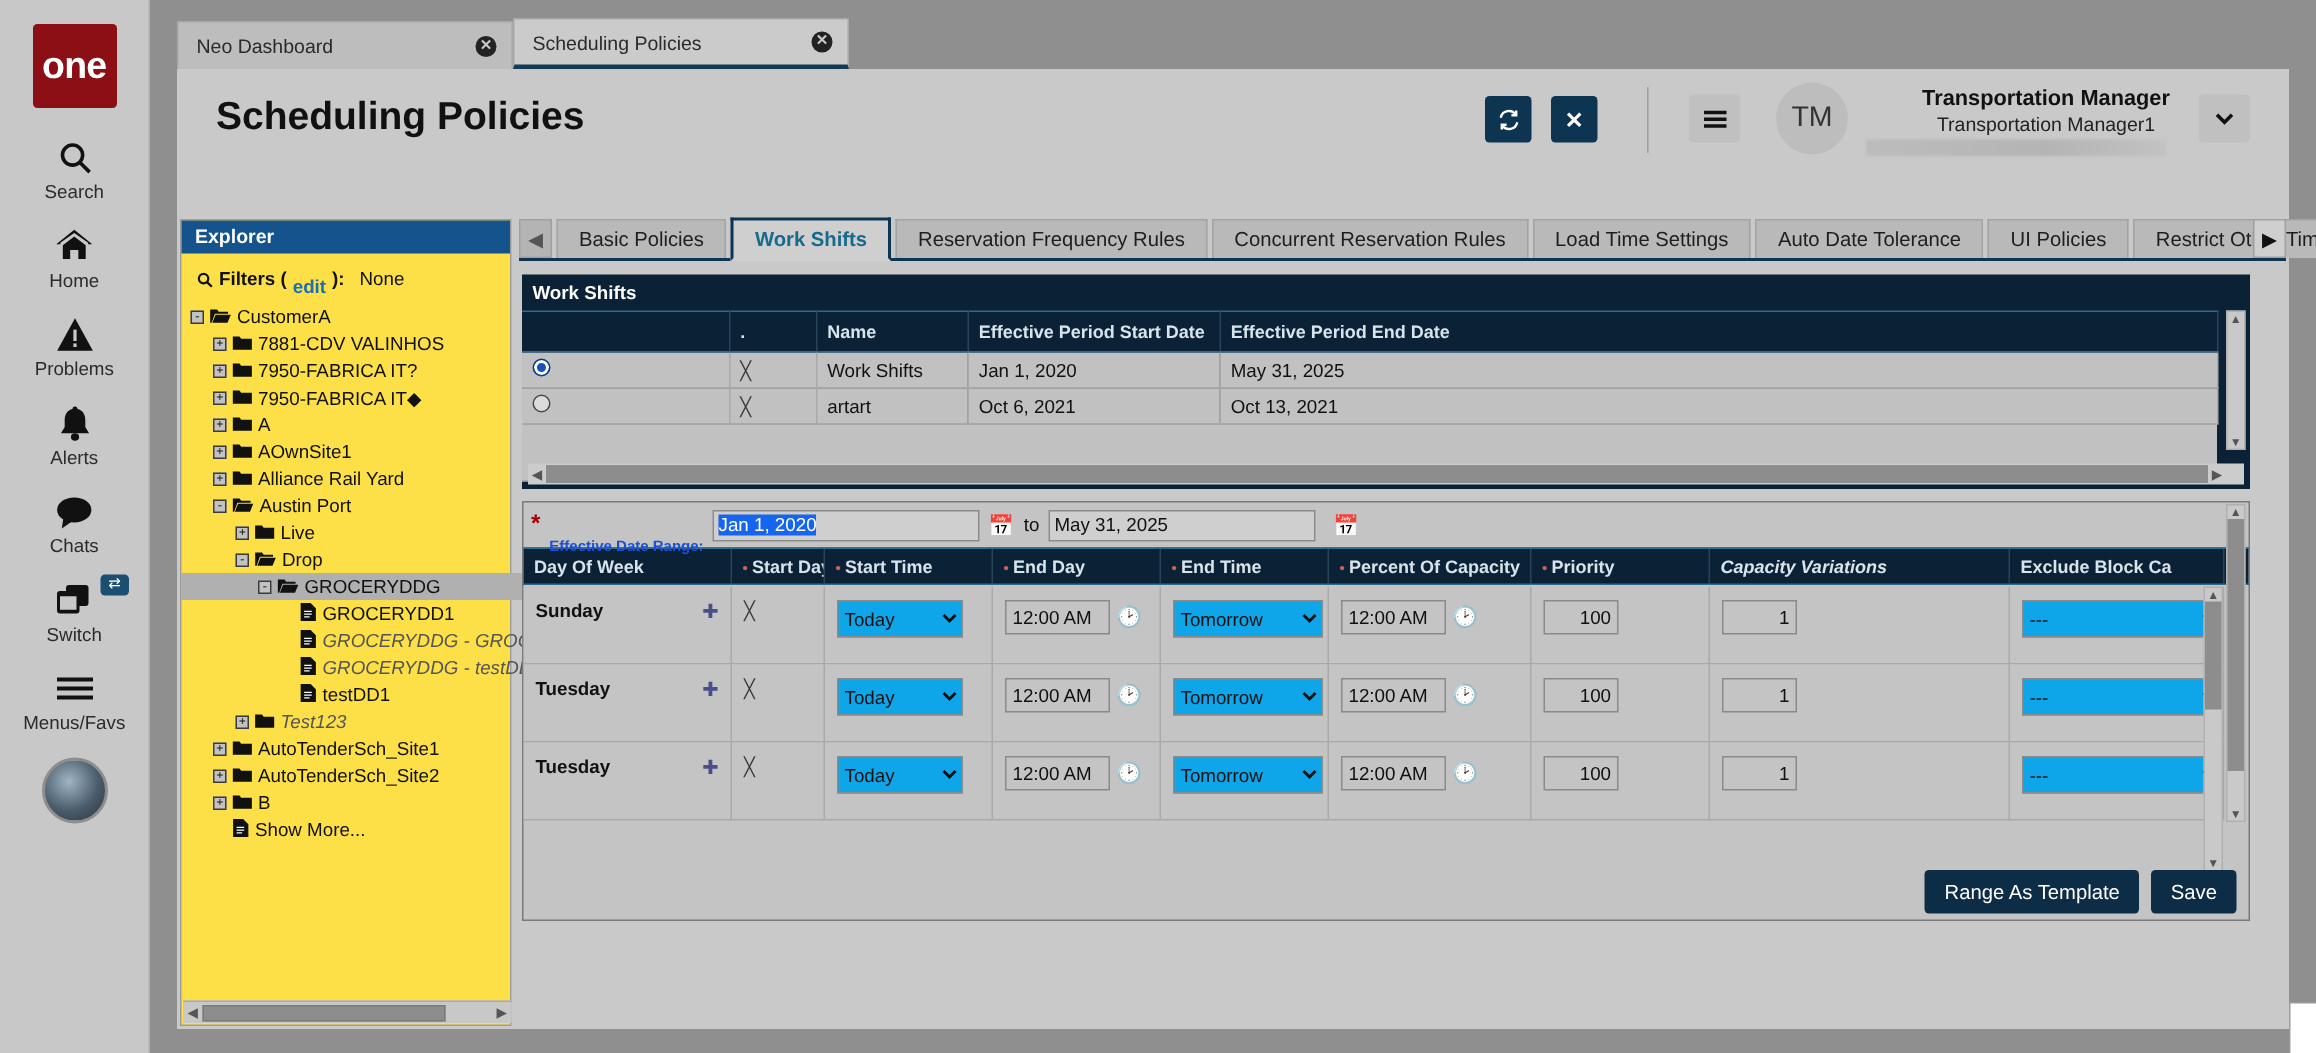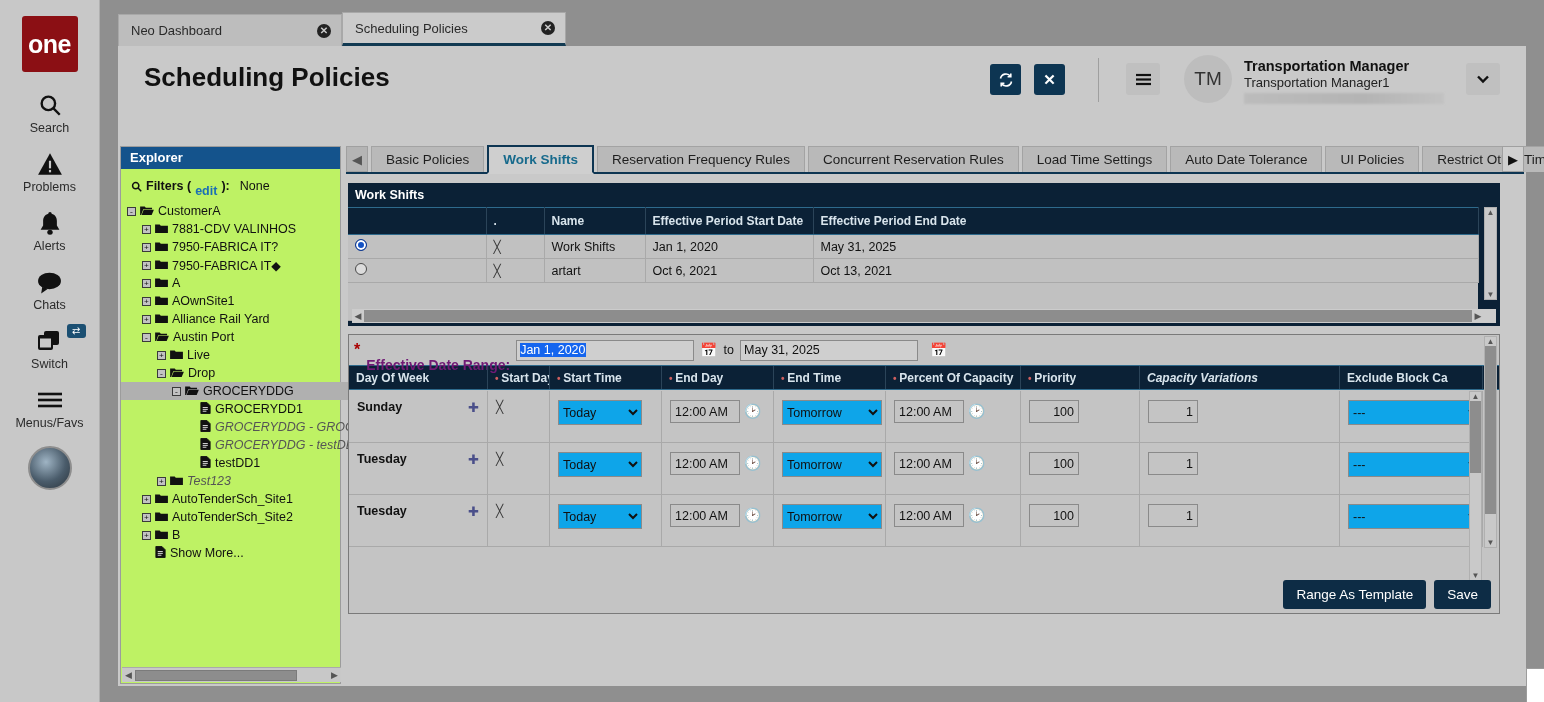--- a/index.html
+++ b/index.html
@@ -102,36 +102,36 @@
     position: absolute; left: 1008px; top: 17px; width: 34px; height: 32px;
     background: #c0c0c0; border-radius: 3px;
     display: flex; align-items: center; justify-content: center; cursor: pointer;
   }
   #hdr-avatar {
     position: absolute; left: 1066px; top: 9px;
     width: 48px; height: 48px; border-radius: 50%;
     background: #bdbdbd; color: #333; font-size: 19px;
     display: flex; align-items: center; justify-content: center;
   }
-  #hdr-user { position: absolute; left: 1126px; top: 12px; width: 240px; }
+  #hdr-user { position: absolute; left: 1126px; top: 12px; width: 240px; text-align: center; }
   #hdr-uname { font-size: 14.5px; font-weight: bold; color: #111; }
   #hdr-urole { font-size: 13px; color: #222; margin-top: 1px; }
   #hdr-ublur { margin-top: 3px; height: 11px; width: 200px;
     background: linear-gradient(90deg,#bcbcbc,#b4b4b4 60%,#c2c2c2); filter: blur(1.2px); }
   #hdr-caret {
     position: absolute; left: 1348px; top: 17px; width: 34px; height: 32px;
     background: #c0c0c0; border-radius: 3px;
     display: flex; align-items: center; justify-content: center; cursor: pointer;
   }
 
   
   #explorer {
     position: absolute; left: 2px; top: 100px;
     width: 221px; height: 538px;
-    background: #bef264; border: 1px solid #9c9c9c;
+    background: #fde047; border: 1px solid #9c9c9c;
   }
   #exp-head {
     height: 22px; background: #14538c; color: #fff;
     font-size: 13px; font-weight: bold; padding: 3px 0 0 9px;
   }
   #exp-filters {
     font-size: 12.5px; color: #111; padding: 5px 0 4px 10px;
     display: flex; align-items: center; gap: 4px; font-weight: bold;
   }
   #exp-filters .edit { color: #1a6fb5; margin-top: 10px; }
@@ -210,21 +210,21 @@
   }
   #ws-hscroll .arw { width: 12px; text-align: center; font-size: 9px; color: #555; }
   #ws-hscroll .thumb { height: 12px; background: #8d8d8d; }
 
   
   #formbox {
     position: absolute; left: 2px; top: 188px; width: 1152px; height: 280px;
     background: #c4c4c4; border: 1px solid #7a7a7a;
   }
   #edr { height: 30px; display: flex; align-items: center; padding-left: 5px; gap: 6px; }
-  #edr .lab { font-size: 14px; font-weight: bold; color: #701a75; margin-top: 29px; }
+  #edr .lab { font-size: 10px; font-weight: bold; color: #1d4ed8; margin-top: 29px; }
   #edr .ast { color: #a00; font-weight: bold; }
   .dinput {
     width: 178px; height: 21px; border: 1px solid #8a8a8a; background: #cfcfcf;
     font-size: 12.5px; color: #111; padding: 0 3px; line-height: 19px;
   }
   .dinput.sel { background: #cfcfcf; }
   .dinput.sel span { background: #1565ee; color: #fff; }
   .calico { font-size: 14px; color: #1c1c1c; cursor: pointer; }
   #edr .to { font-size: 12.5px; color: #111; }
 
@@ -294,20 +294,29 @@
   <div class="rail-item">
     <div class="rail-ico">
       <svg width="26" height="26" viewBox="0 0 24 24" fill="none" stroke="#111" stroke-width="2.2">
           <circle cx="10.5" cy="10.5" r="6.2"></circle>
           <line x1="15.2" y1="15.2" x2="21" y2="21"></line>
         </svg>
     </div>
     <div class="rail-label">Search</div>
   </div>
 
+  <div class="rail-item">
+    <div class="rail-ico">
+      <svg width="27" height="24" viewBox="0 0 24 22" fill="#111">
+          <path d="M12 1 L23 10 L20.5 10 L20.5 9 L12 3 L3.5 9 L3.5 10 L1 10 Z"></path>
+          <path d="M5 10.5 L12 5.2 L19 10.5 L19 19 L14.5 19 L14.5 13.5 L9.5 13.5 L9.5 19 L5 19 Z"></path>
+        </svg>
+    </div>
+    <div class="rail-label">Home</div>
+  </div>
 
   <div class="rail-item">
     <div class="rail-ico">
       <svg width="26" height="24" viewBox="0 0 24 22" fill="#111">
           <path d="M12 1 L23 21 L1 21 Z"></path>
           <rect x="11" y="8" width="2" height="7" fill="#c8c8c8"></rect>
           <rect x="11" y="16.5" width="2" height="2.2" fill="#c8c8c8"></rect>
         </svg>
     </div>
     <div class="rail-label">Problems</div>

